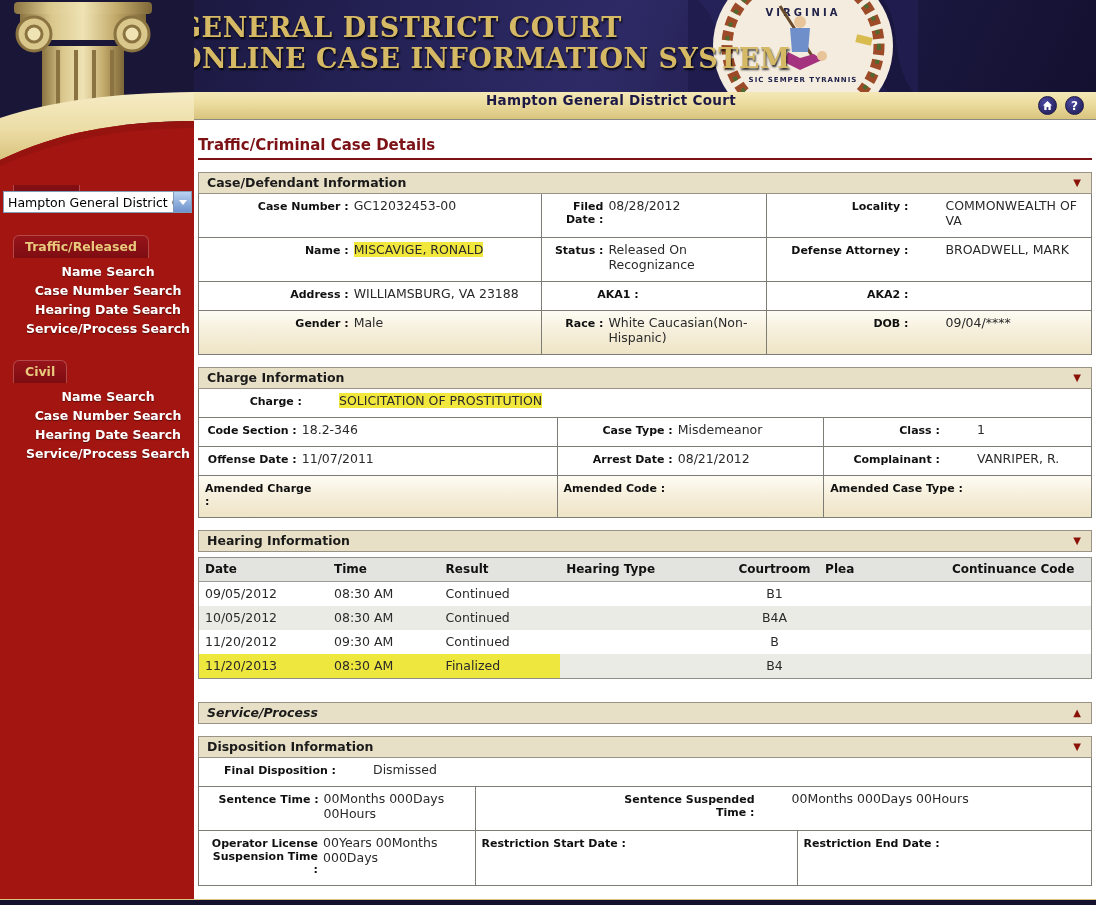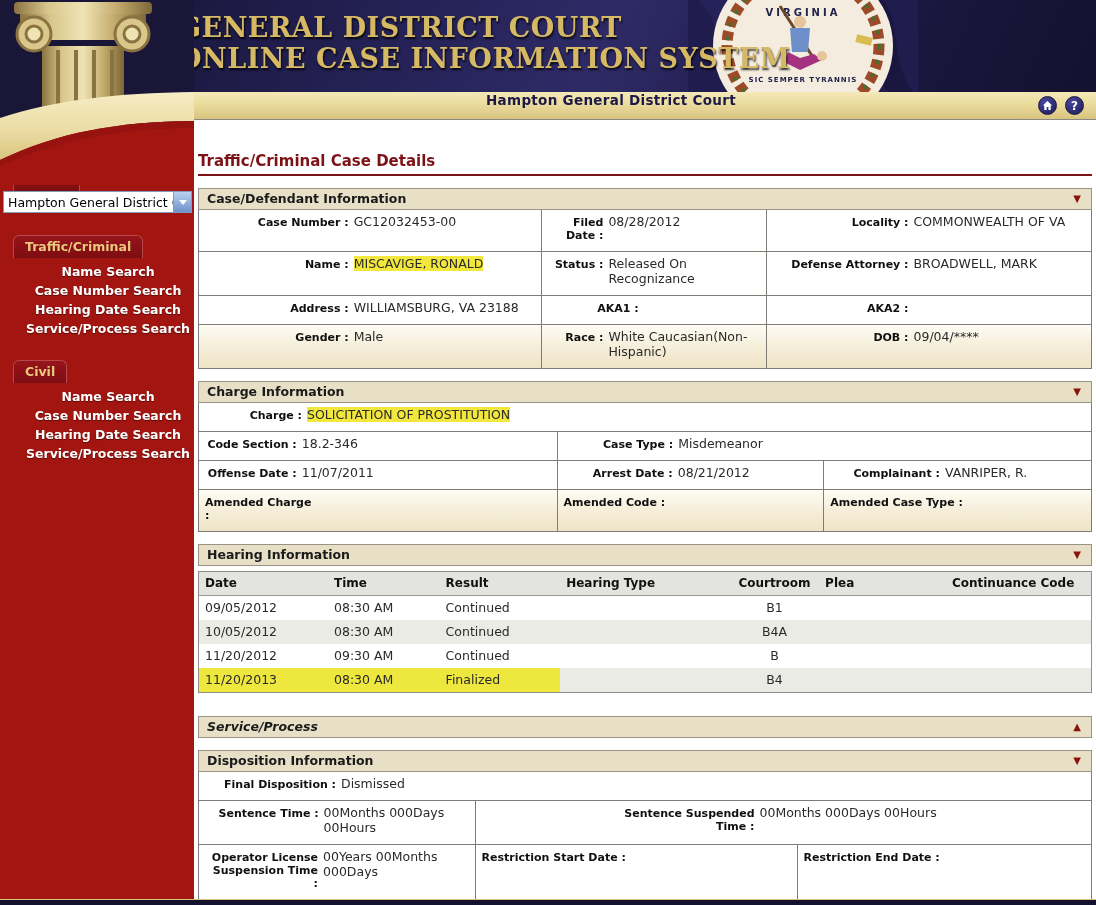--- a/index.html
+++ b/index.html
@@ -33,31 +33,31 @@
   .sb-inner { position:relative; z-index:10; }
   .court-tab { display:inline-block; margin:48px 0 0 13px; padding:3px 13px 4px; background:linear-gradient(#97141a,#7d0d11); border:1px solid #b5484a; border-bottom:none; border-radius:6px 6px 0 0; color:#e9c97c; font-weight:bold; font-size:12.5px; }
   .court-select { margin:0 0 0 3px; width:189px; height:22px; background:#fff; border:1px solid #7f9db9; display:flex; align-items:center; cursor:pointer; }
   .court-select .sel-text { flex:1; font-size:12.5px; color:#000; padding:0 2px 0 4px; white-space:nowrap; overflow:hidden; }
   .sel-btn { width:18px; align-self:stretch; background:linear-gradient(#b9d2f1,#6e92cc); border-left:1px solid #7f9db9; display:flex; align-items:center; justify-content:center; }
   .sel-btn::after { content:""; border:4px solid transparent; border-top:5px solid #fff; margin-top:5px; }
   .nav-tab { display:inline-block; margin:22px 0 4px 13px; padding:3px 11px 4px; background:linear-gradient(#97141a,#7d0d11); border:1px solid #b5484a; border-bottom:none; border-radius:6px 6px 0 0; color:#e9c97c; font-weight:bold; font-size:12.5px; }
   .nav-item { display:block; padding:1px 4px 1px 26px; color:#fff; font-weight:bold; font-size:12.5px; line-height:17px; text-decoration:none; text-shadow:0 1px 1px rgba(0,0,0,.45); cursor:pointer;text-align:center; }
 
   
-  .page-title { margin:32px 0 4px 0; color:#7c1216; font-size:15px; font-weight:bold; }
+  .page-title { margin:16px 0 4px 0; color:#7c1216; font-size:15px; font-weight:bold; }
   .red-rule { height:2px; background:#7c1216; margin-bottom:10px; }
 
   .section-bar { position:relative; background:#e8e0c6; border:1px solid #989385; padding:2px 8px 3px; font-size:12.5px; font-weight:bold; color:#1a1a1a; margin-top:12px; cursor:pointer; }
   .section-bar .arrow { position:absolute; right:10px; top:4px; font-size:10px; color:#8b1208; }
 
   .grid { border:1px solid #7d7d75; border-top:none; background:#fff; }
   .grid .row { display:flex; border-bottom:1px solid #7d7d75; }
   .grid .row:last-child { border-bottom:none; }
   .grid .cell { display:flex; align-items:flex-start; padding:4px 6px 9px; border-right:1px solid #7d7d75; }
-  .grid .cell:last-child { border-right:none; }
+  .grid .cell:last-child { border-right:none;gap:32px; }
   .beige { background:linear-gradient(#fefcf4 0%,#f6efdc 45%,#eee4c6 100%); }
   .lbl { flex:0 0 45%; text-align:right; font-weight:bold; font-size:11px; color:#101010; padding-right:5px; line-height:13px; padding-top:2px; }
   .val { font-size:12.5px; color:#2a2a2a; line-height:15px; }
   .hl { background:#f2e73c; }
   .lbl.w60 { flex:0 0 60px; }
   .lbl.w130 { flex:0 0 136px; }
   .lbl.wrapmid { flex:0 0 278px; padding-left:130px; }
 
   .case-c0 { flex:0 0 38.5%; } .case-c1 { flex:0 0 25.2%; } .case-c2 { flex:1; }
   .chg-c0 { flex:0 0 40.2%; } .chg-c1 { flex:0 0 29.9%; } .chg-c2 { flex:1; }
@@ -119,21 +119,21 @@
   <div class="content-row">
 
     <div class="sidebar">
       <div class="sb-inner">
         <div class="court-tab">Court</div>
         <div class="court-select">
           <span class="sel-text">Hampton General District Co</span>
           <span class="sel-btn"></span>
         </div>
 
-        <div class="nav-tab">Traffic/Criminal</div>
+        <div class="nav-tab">Traffic/Released</div>
         <a class="nav-item">Name Search</a>
         <a class="nav-item">Case Number Search</a>
         <a class="nav-item">Hearing Date Search</a>
         <a class="nav-item">Service/Process Search</a>
 
         <div class="nav-tab">Civil</div>
         <a class="nav-item">Name Search</a>
         <a class="nav-item">Case Number Search</a>
         <a class="nav-item">Hearing Date Search</a>
         <a class="nav-item">Service/Process Search</a>
@@ -219,20 +219,24 @@
             </div>
         </div>
         <div class="row">
           <div class="cell chg-c0">
               <span class="lbl" style="flex:0 0 28%;">Code Section :</span>
               <span class="val">18.2-346</span>
             </div>
           <div class="cell chg-c1">
               <span class="lbl">Case Type :</span>
               <span class="val">Misdemeanor</span>
+            </div>
+          <div class="cell chg-c2">
+              <span class="lbl">Class :</span>
+              <span class="val">1</span>
             </div>
         </div>
         <div class="row">
           <div class="cell chg-c0">
               <span class="lbl" style="flex:0 0 28%;">Offense Date :</span>
               <span class="val">11/07/2011</span>
             </div>
           <div class="cell chg-c1">
               <span class="lbl">Arrest Date :</span>
               <span class="val">08/21/2012</span>

